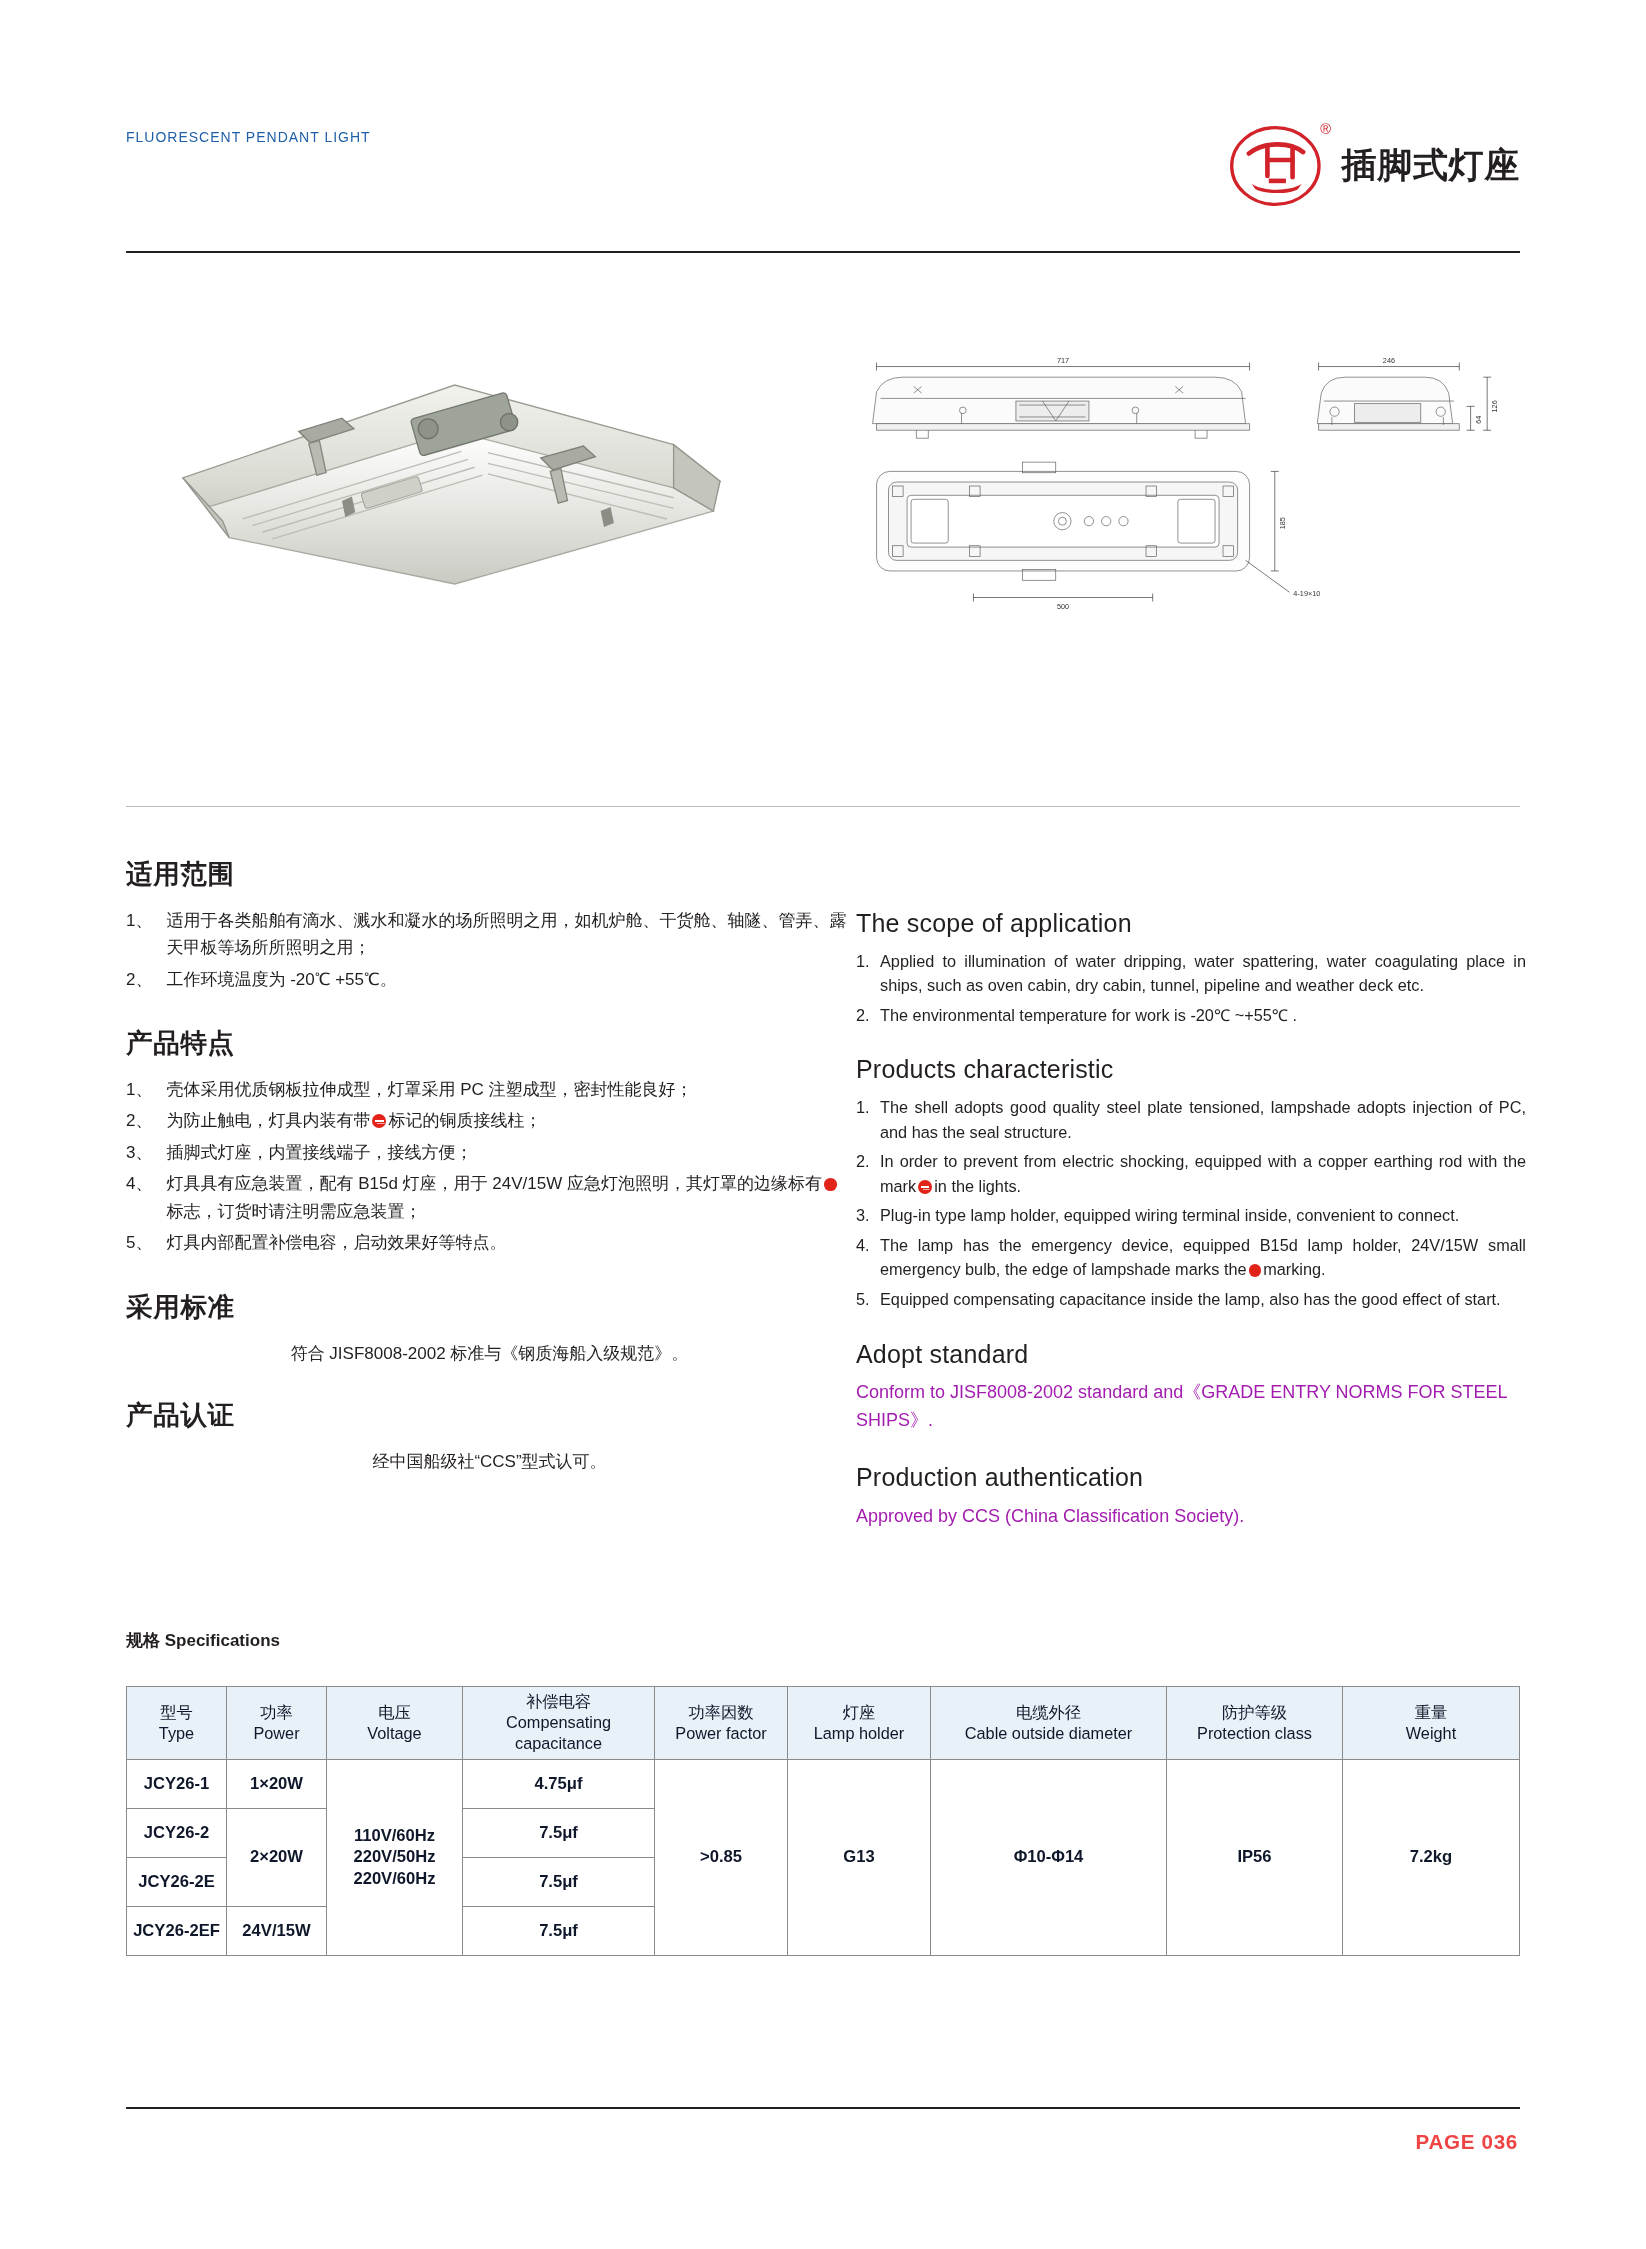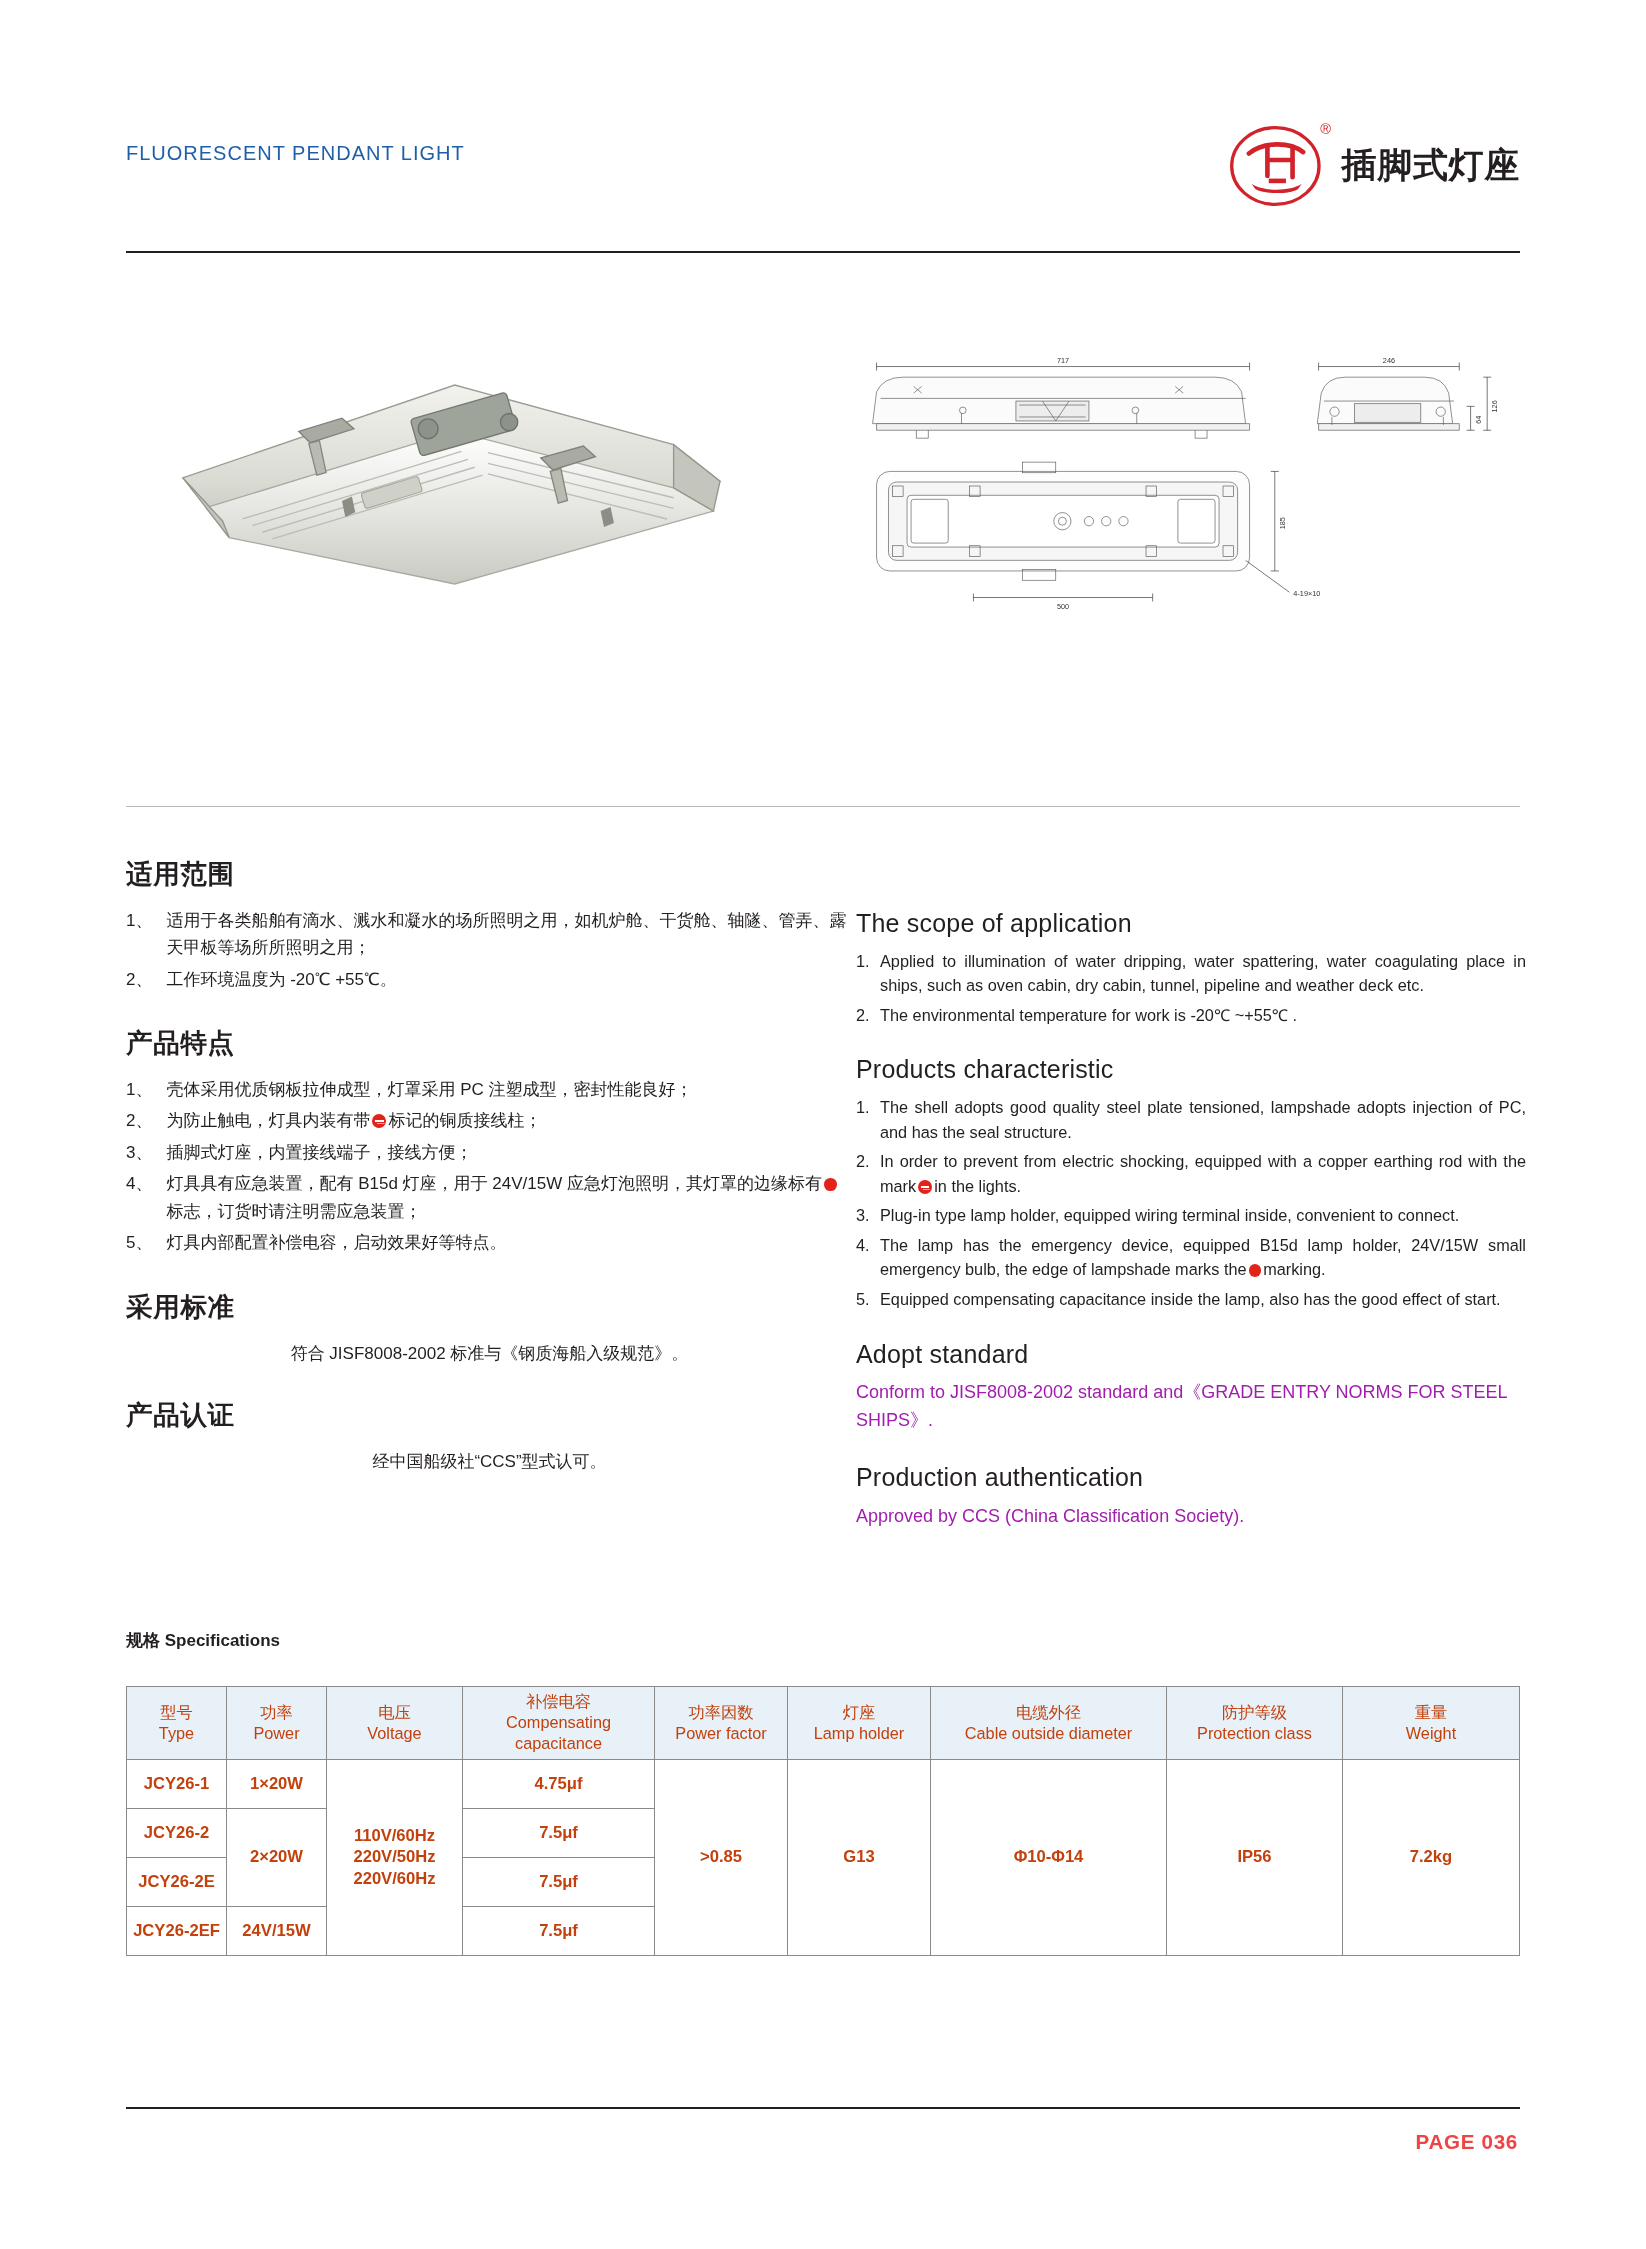--- a/index.html
+++ b/index.html
@@ -28,24 +28,24 @@
     height: 139px;
   }
   .title-cn {
     font-size: 33px;
     font-weight: bold;
     color: #231f20;
     letter-spacing: 1.3px;
     line-height: 1.1;
   }
   .title-en {
-    font-size: 20px;
+    font-size: 14px;
     color: #1f5fa9;
     letter-spacing: 1px;
-    margin-top: 26px;
+    margin-top: 13px;
     font-weight: 400;
   }
   .brand {
     position: absolute;
     right: 0;
     top: 6.6px;
     display: flex;
     align-items: center;
     gap: 14.6px;
   }
@@ -196,21 +196,21 @@
     font-weight: bold;
     color: #231f20;
   }
   table.spec {
     position: absolute;
     left: 126px;
     top: 1686px;
     width: 1394px;
     border-collapse: collapse;
     font-size: 16px;
-    color: #c2410c;
+    color: #0f172a;
   }
   table.spec th, table.spec td {
     border: 0.7px solid #8a8a8a;
     text-align: center;
     vertical-align: middle;
     padding: 4px 2.7px;
     line-height: 1.3;
     font-weight: bold;
   }
   table.spec thead th {

